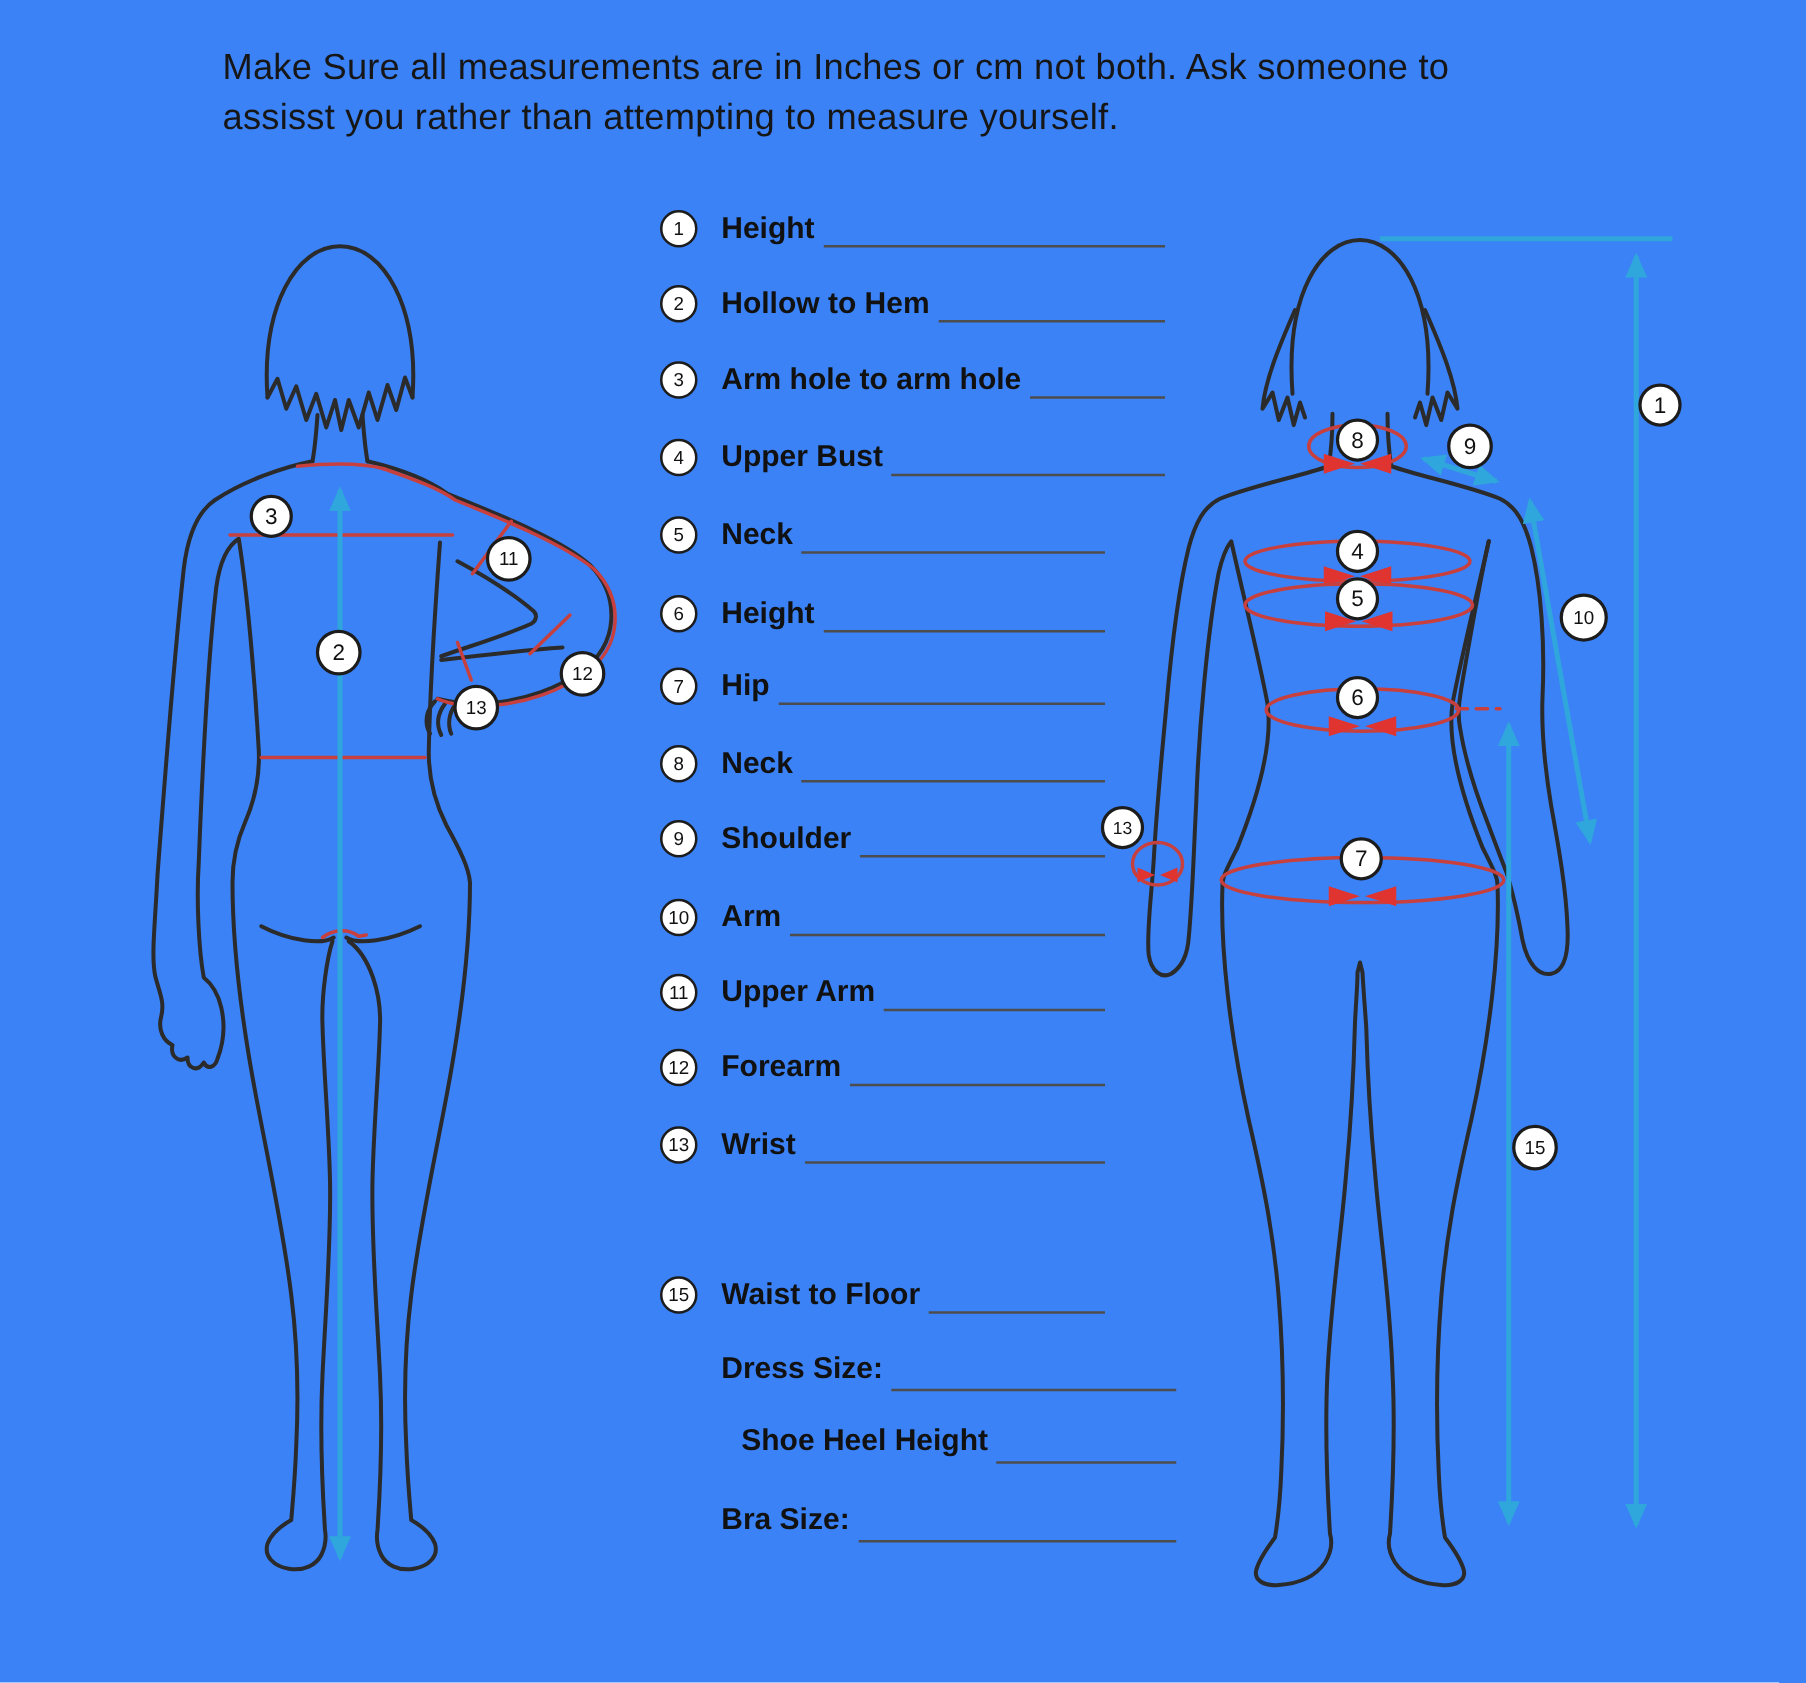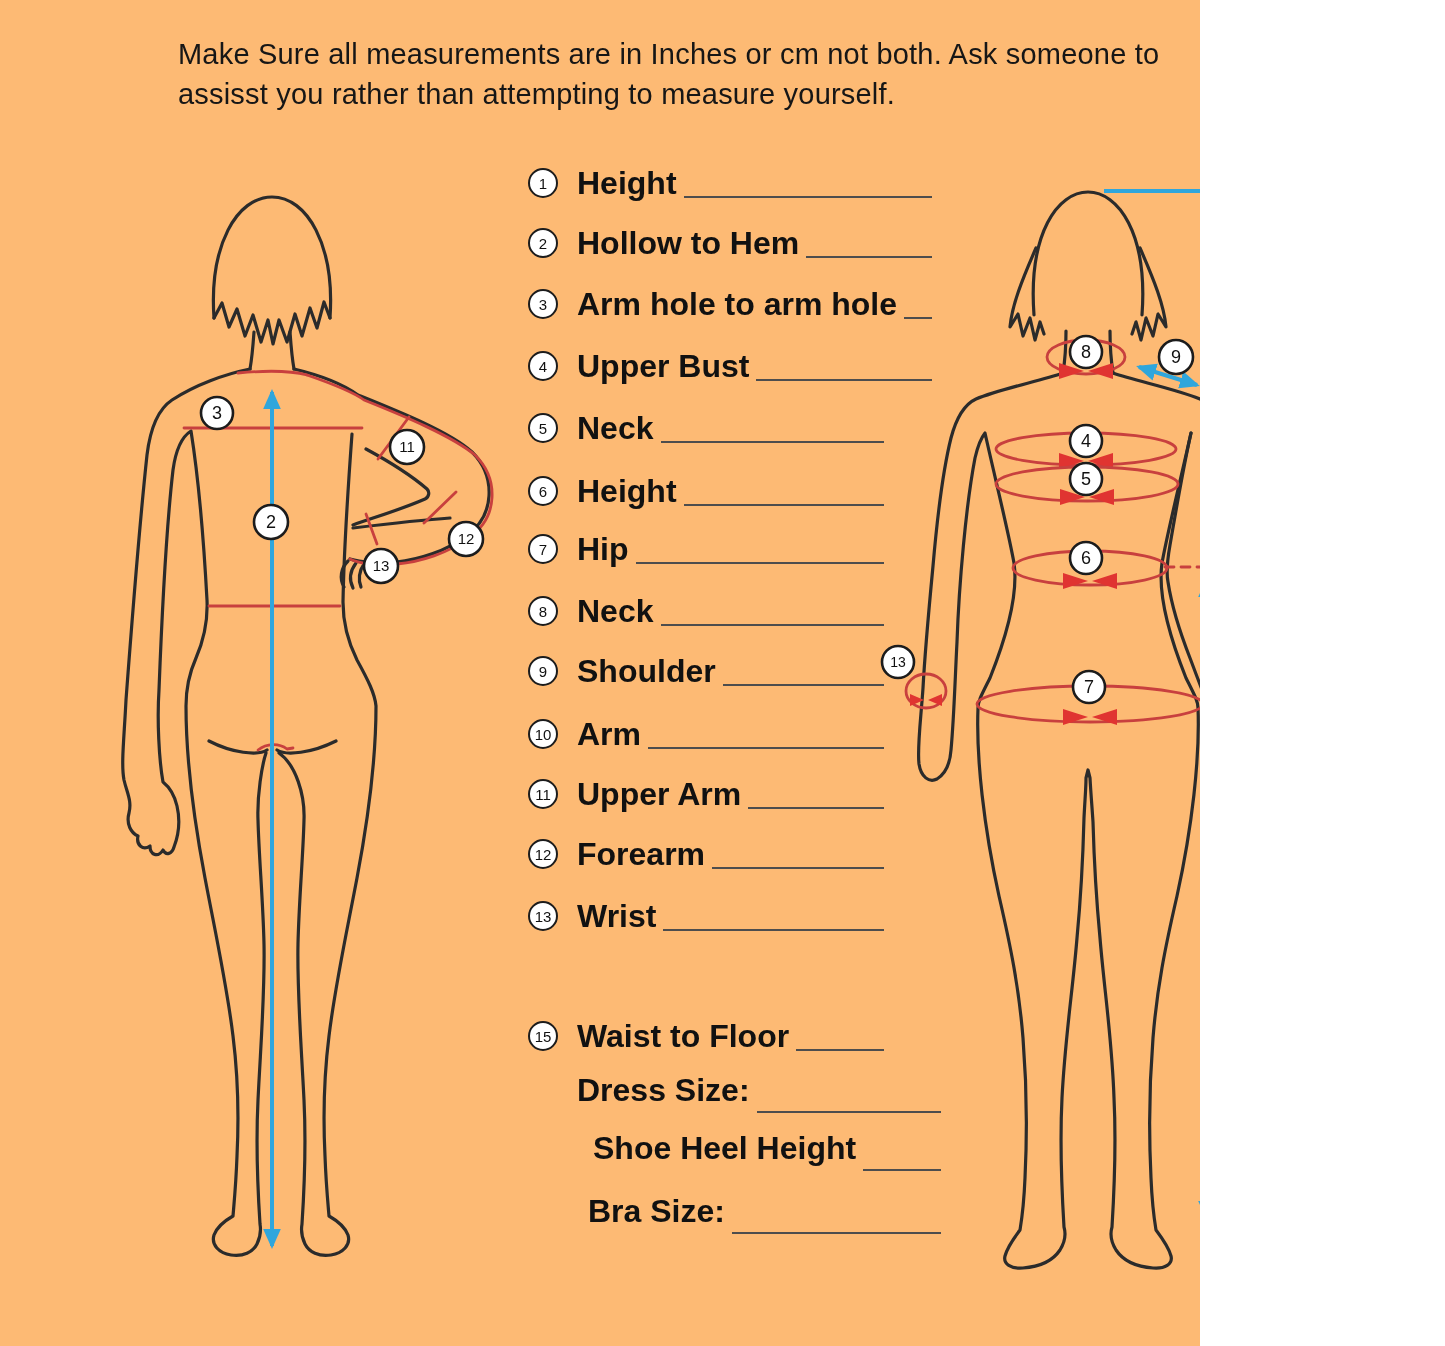--- a/index.html
+++ b/index.html
@@ -1,32 +1,32 @@
 <!DOCTYPE html>
 <html><head>
 <meta charset="utf-8">
 <title>Measurement Form</title>
 <style>
   html,body{margin:0;padding:0;background:#fff;}
   .page{
-    position:relative;width:1200px;height:1346px;background:#fdba74;
+    position:relative;width:1445px;height:1346px;background:#3b82f6;
     font-family:"Liberation Sans",sans-serif;color:#151515;overflow:hidden;
   }
   .header{
     position:absolute;left:178px;top:34px;width:1180px;
     font-size:29px;line-height:1.38;color:#161616;letter-spacing:.2px;
   }
   .mrow{position:absolute;display:flex;align-items:center;height:32px;}
   .badge{
     flex:0 0 auto;width:30px;height:30px;box-sizing:border-box;
     border:2.4px solid #1c1c1c;border-radius:50%;background:#fff;
     display:flex;align-items:center;justify-content:center;
     font-size:15px;color:#111;
   }
-  .mlabel{margin-left:19px;font-size:32px;font-weight:bold;white-space:nowrap;color:#111;}
+  .mlabel{margin-left:19px;font-size:24px;font-weight:bold;white-space:nowrap;color:#111;}
   .fill{flex:1 1 auto;border-bottom:2.4px solid #4d4d4d;height:20px;margin-left:7px;transform:translateY(4px);}
   .xrow{padding-left:49px;}
   .w400{width:404px;}
   .w355{width:356px;}
   .w362{width:364px;align-items:flex-end;}
   svg{position:absolute;overflow:visible;}
   .ol{fill:none;stroke:#2b2b2b;stroke-width:3.2;stroke-linecap:round;stroke-linejoin:round;}
   .red{fill:none;stroke:#c8403e;stroke-width:2.8;stroke-linecap:round;stroke-linejoin:round;}
   .redf{fill:#e03431;stroke:none;}
   .blu{fill:none;stroke:#2fa6dc;stroke-width:4;}
@@ -307,17 +307,17 @@
 
   <div class="mrow xrow w362" style="left:528px;top:1077px">
     <span class="mlabel" style="margin-left:0">Dress Size:</span>
     <span class="fill"></span>
   </div>
   <div class="mrow xrow w362" style="left:528px;top:1135px">
     <span class="mlabel" style="margin-left:16px">Shoe Heel Height</span>
     <span class="fill"></span>
   </div>
   <div class="mrow xrow w362" style="left:528px;top:1198px">
-    <span class="mlabel" style="margin-left:11px">Bra Size:</span>
+    <span class="mlabel" style="margin-left:0">Bra Size:</span>
     <span class="fill"></span>
   </div>
 
 </div>
 
 </body></html>

